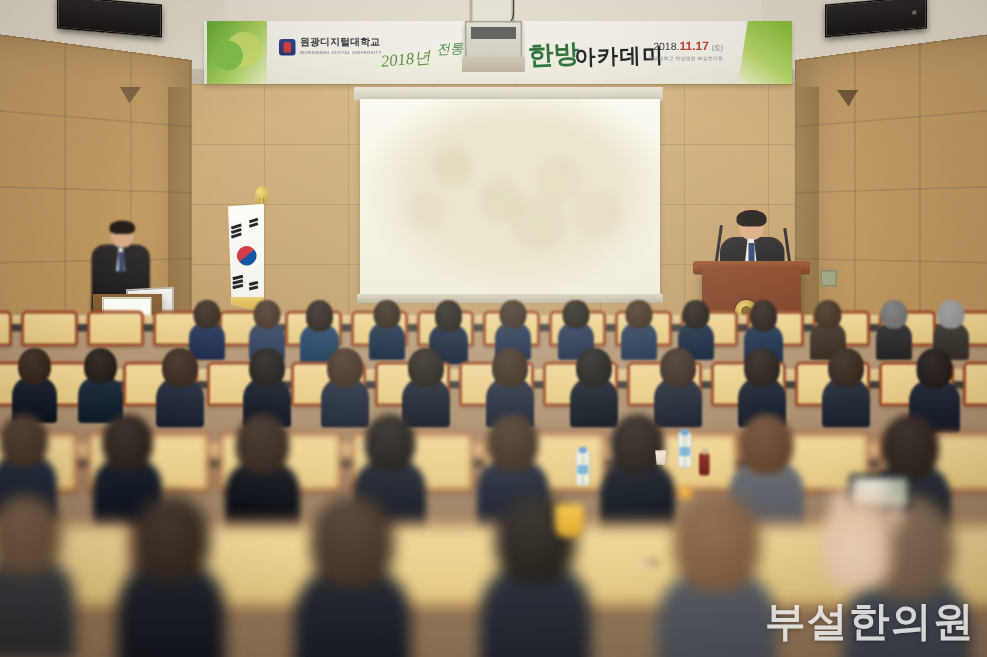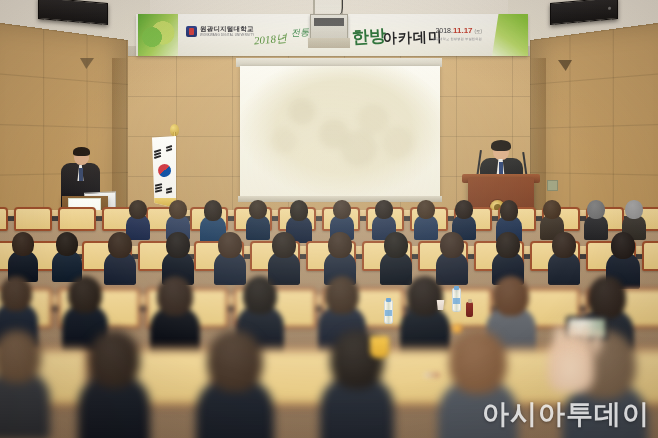--- a/index.html
+++ b/index.html
@@ -738,14 +738,14 @@
   <div class="phone near-blur" style="left:566px;top:316px;">
     <div class="phone-screen"></div>
   </div>
   <div class="hand fore-blur" style="left:548px;top:336px;"></div>
   <div class="finger fore-blur" style="left:556px;top:326px;transform:rotate(-8deg);"></div>
   <div class="finger fore-blur" style="left:568px;top:322px;transform:rotate(-2deg);"></div>
   <div class="finger fore-blur" style="left:580px;top:324px;transform:rotate(5deg);"></div>
   <div class="finger fore-blur" style="left:592px;top:330px;transform:rotate(12deg);"></div>
 
   <div class="grade"></div>
-  <div class="watermark">아시아투데이</div>
+  <div class="watermark">부설한의원</div>
 </div>
 
 </body></html>

